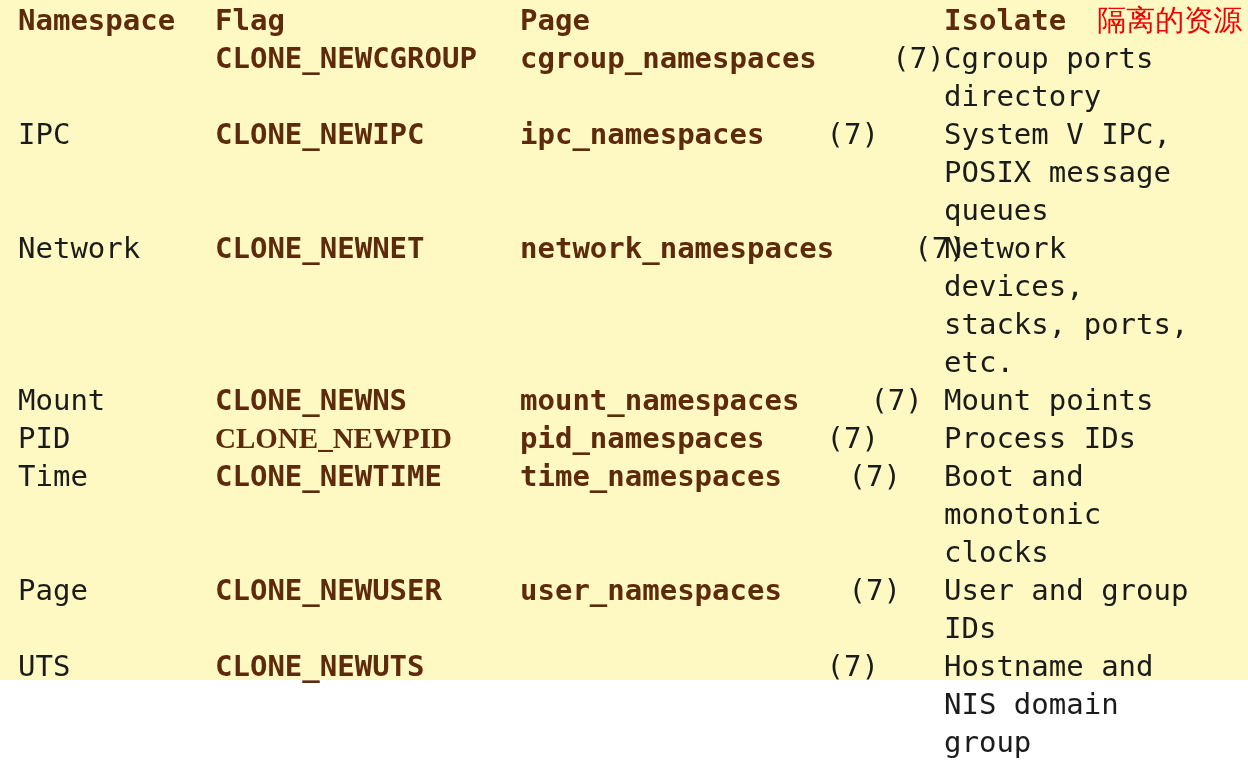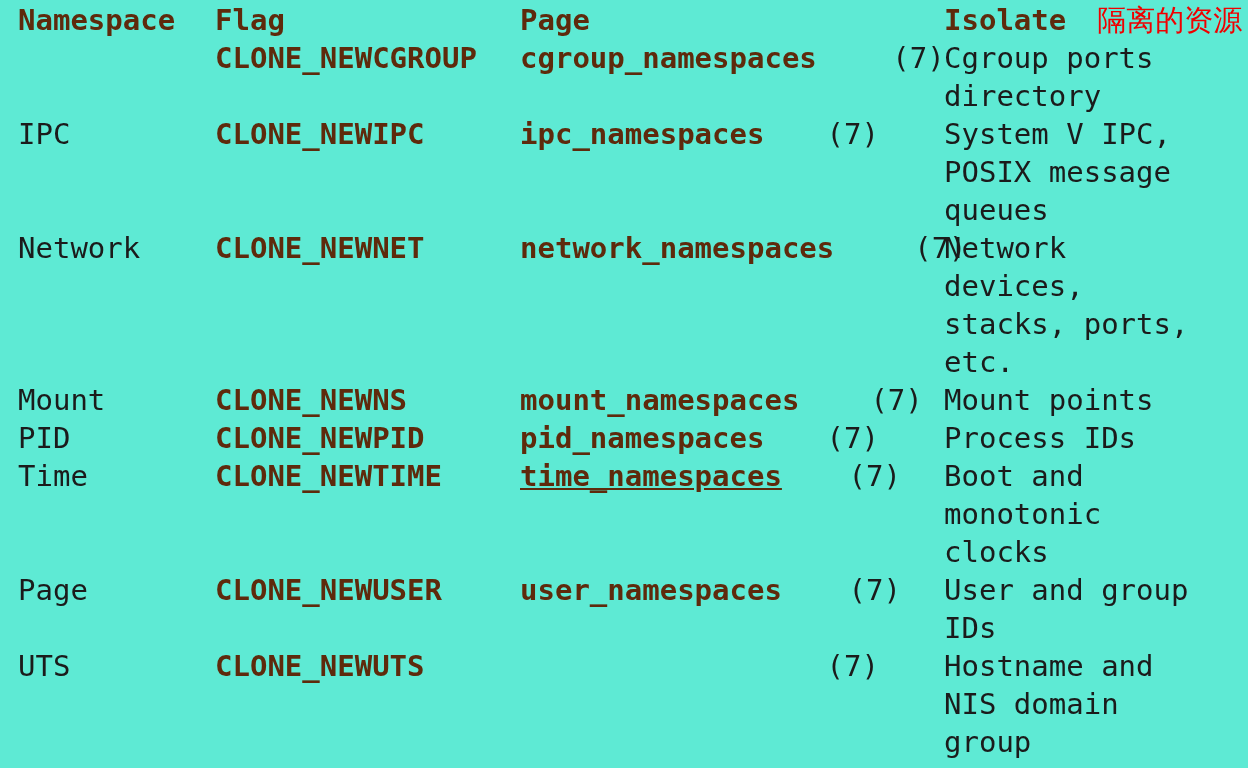--- a/index.html
+++ b/index.html
@@ -10,22 +10,22 @@
   body {
     width: 1248px;
     height: 768px;
     overflow: hidden;
     font-family: "DejaVu Sans Mono", "Liberation Mono", monospace;
   }
 
   #page {
     position: relative;
     width: 1248px;
-    height: 768px;
-    background: #5eead4;
+    height: 680px;
+    background: #fef9c3;
   }
 
   
   .cell {
     position: absolute;
     white-space: pre;
     font-family: "DejaVu Sans Mono", "Liberation Mono", monospace;
     font-size: 29px;
     line-height: 38px;
     letter-spacing: 0px;
@@ -68,27 +68,27 @@
     <div class="cell c-plain" style="left: 944px; top: 229px;">Network</div>
     <div class="cell c-plain" style="left: 944px; top: 267px;">devices,</div>
     <div class="cell c-plain" style="left: 944px; top: 305px;">stacks, ports,</div>
     <div class="cell c-plain" style="left: 944px; top: 343px;">etc.</div>
     <div class="cell c-plain" style="left: 18px; top: 381px;">Mount</div>
     <div class="cell c-brown" style="left: 215px; top: 381px;">CLONE_NEWNS</div>
     <div class="cell c-brown" style="left: 520px; top: 381px;">mount_namespaces</div>
     <div class="cell paren c-plain" style="left: 870.4px; top: 381px;">(7)</div>
     <div class="cell c-plain" style="left: 944px; top: 381px;">Mount points</div>
     <div class="cell c-plain" style="left: 18px; top: 419px;">PID</div>
-    <div class="cell c-brown" style="left: 215px; top: 419px;">CLONE_NEWPID</div>
+    <div class="cell c-brown" style="left: 215px; top: 419px; font-family: Liberation Serif, serif;">CLONE_NEWPID</div>
     <div class="cell c-brown" style="left: 520px; top: 419px;">pid_namespaces</div>
     <div class="cell paren c-plain" style="left: 826.6px; top: 419px;">(7)</div>
     <div class="cell c-plain" style="left: 944px; top: 419px;">Process IDs</div>
     <div class="cell c-plain" style="left: 18px; top: 457px;">Time</div>
     <div class="cell c-brown" style="left: 215px; top: 457px;">CLONE_NEWTIME</div>
-    <div class="cell c-brown" style="left: 520px; top: 457px; text-decoration: underline;">time_namespaces</div>
+    <div class="cell c-brown" style="left: 520px; top: 457px;">time_namespaces</div>
     <div class="cell paren c-plain" style="left: 848.5px; top: 457px;">(7)</div>
     <div class="cell c-plain" style="left: 944px; top: 457px;">Boot and</div>
     <div class="cell c-plain" style="left: 944px; top: 495px;">monotonic</div>
     <div class="cell c-plain" style="left: 944px; top: 533px;">clocks</div>
     <div class="cell c-plain" style="left: 18px; top: 571px;">Page</div>
     <div class="cell c-brown" style="left: 215px; top: 571px;">CLONE_NEWUSER</div>
     <div class="cell c-brown" style="left: 520px; top: 571px;">user_namespaces</div>
     <div class="cell paren c-plain" style="left: 848.5px; top: 571px;">(7)</div>
     <div class="cell c-plain" style="left: 944px; top: 571px;">User and group</div>
     <div class="cell c-plain" style="left: 944px; top: 609px;">IDs</div>

